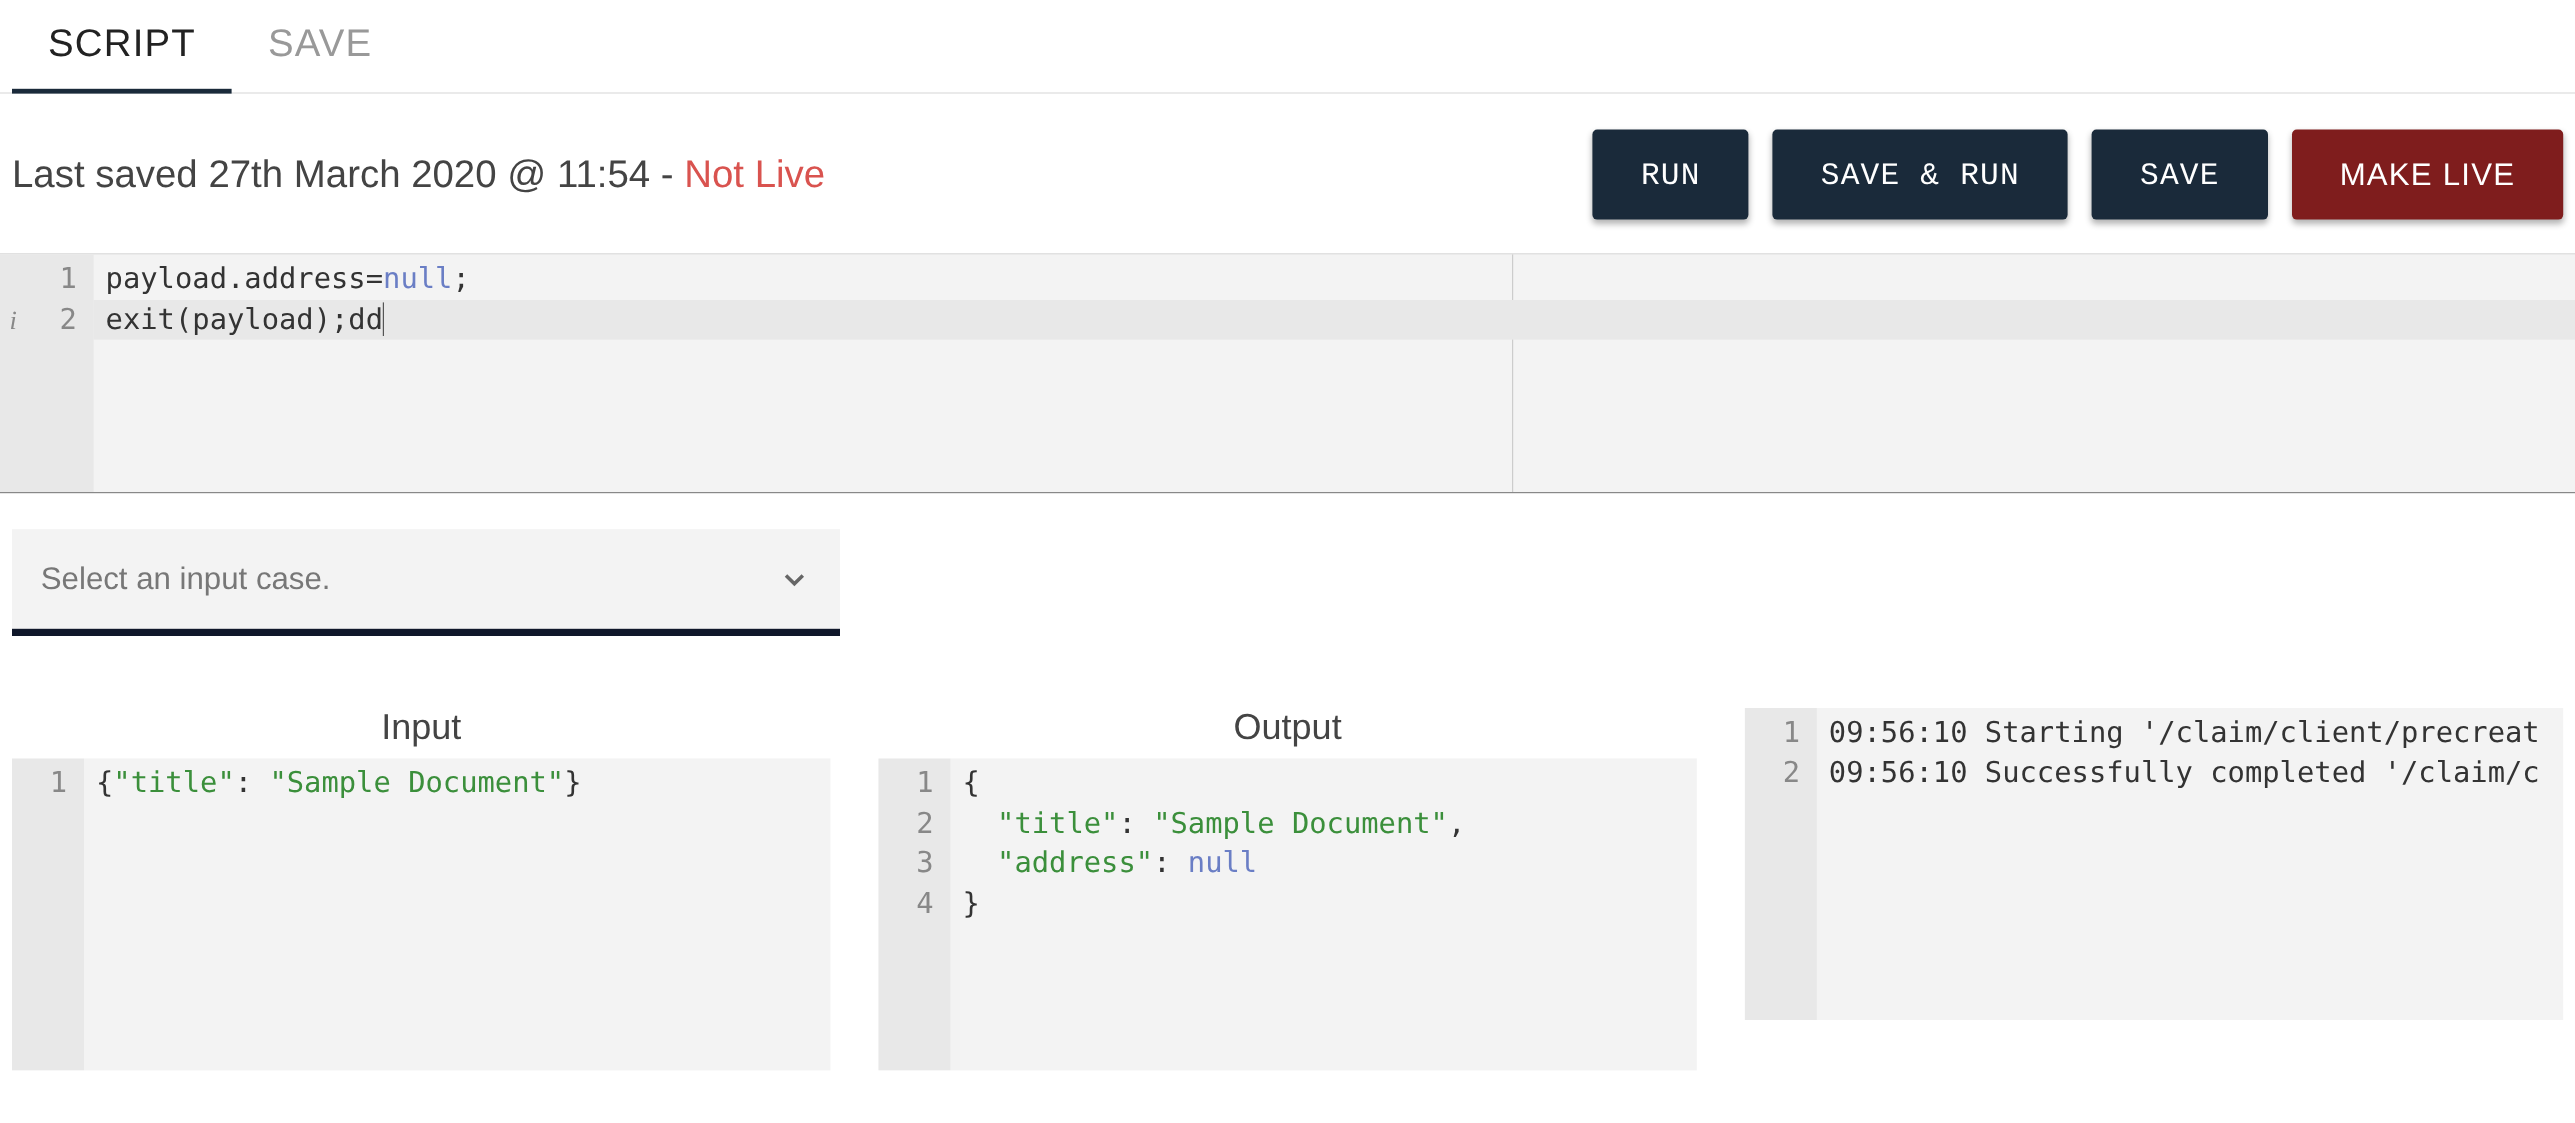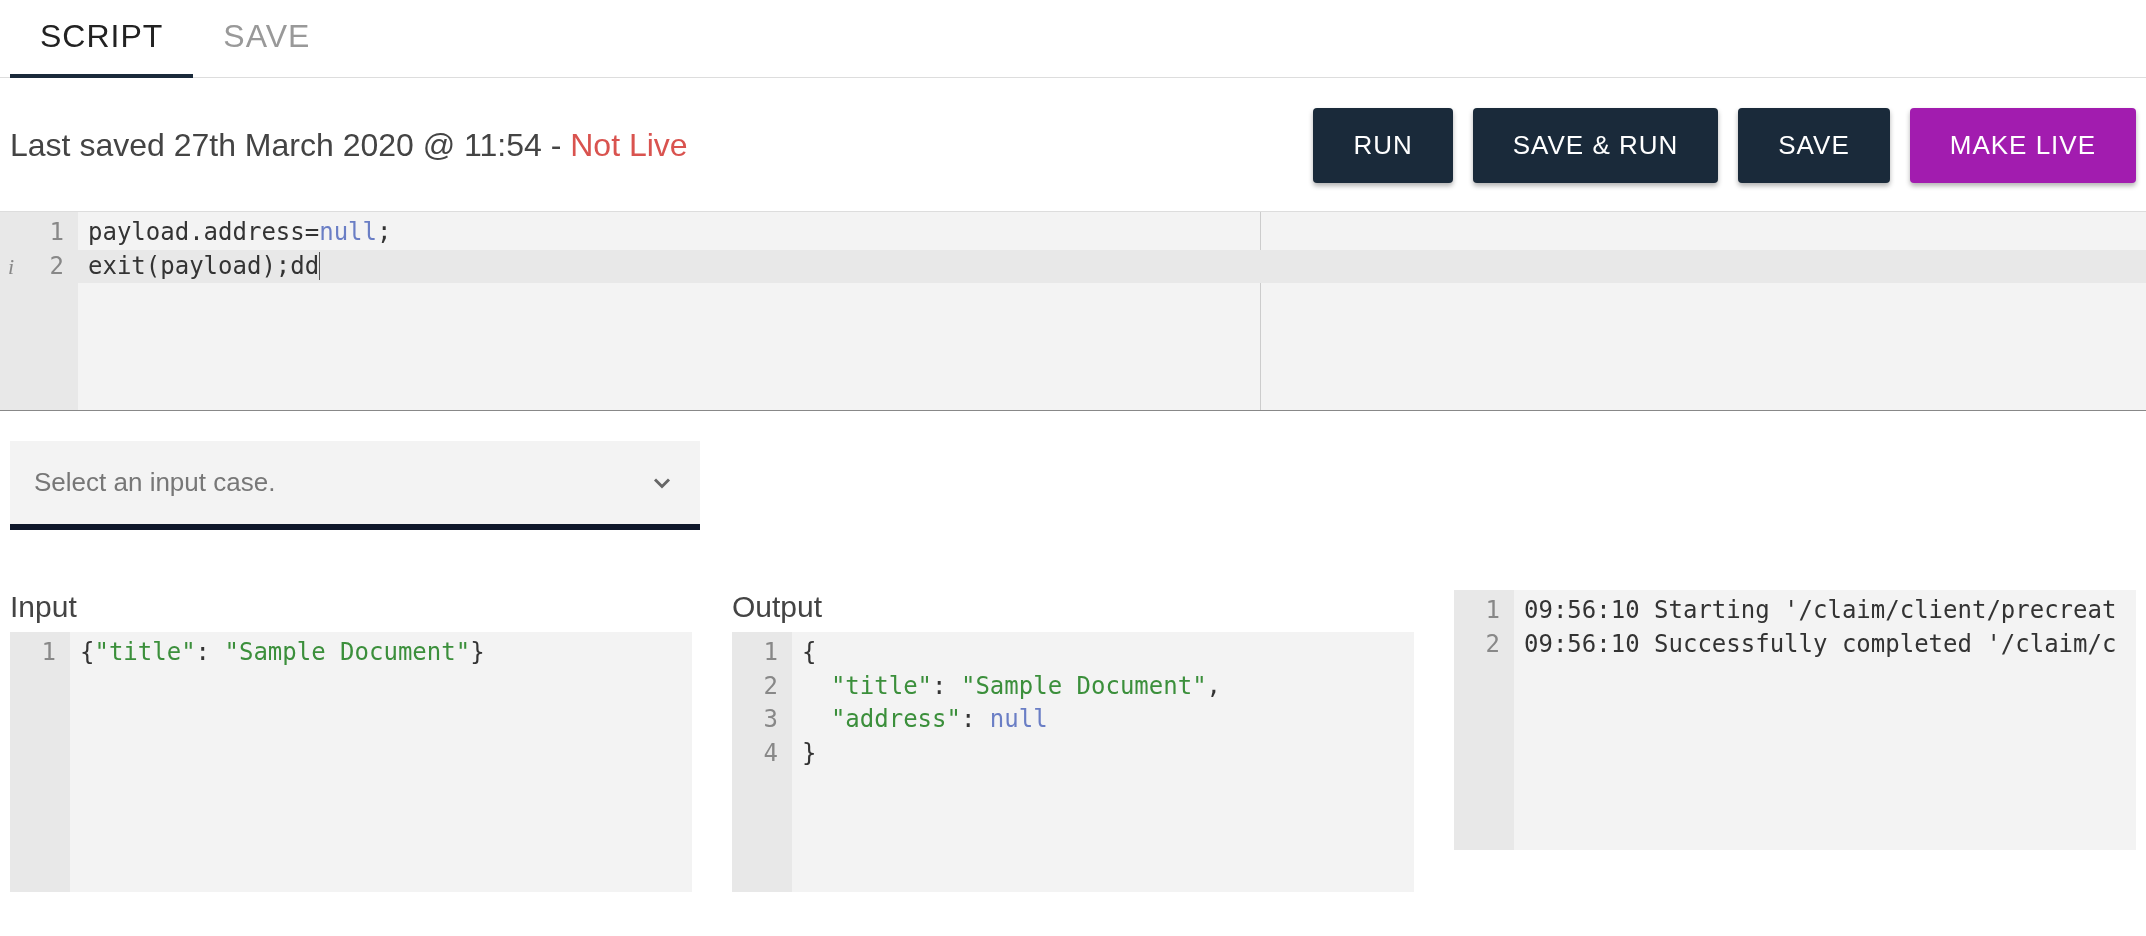--- a/index.html
+++ b/index.html
@@ -65,23 +65,24 @@
   font-weight: 400;
   color: #fff;
   border: none;
   border-radius: 4px;
   cursor: pointer;
   letter-spacing: 1px;
   box-shadow: 0 3px 5px rgba(0,0,0,0.3);
 }
 .btn-dark {
   background: #1a2a3a;
+  font-family: Liberation Mono, monospace;
 }
 .btn-green {
-  background: #a21caf;
+  background: #7f1d1d;
 }
 .code-editor {
   display: flex;
   background: #f3f3f3;
   border-top: 1px solid #ddd;
   border-bottom: 1px solid #888;
   min-height: 200px;
   font-family: "Menlo", "Consolas", monospace;
   font-size: 24px;
   line-height: 1.4;
@@ -164,21 +165,21 @@
   display: flex;
   gap: 40px;
   padding: 50px 10px 10px 10px;
 }
 .panel {
   flex: 1;
   min-width: 0;
 }
 .panel-header {
   display: flex;
-  justify-content: flex-start;
+  justify-content: center;
   align-items: center;
   padding-bottom: 8px;
 }
 .panel-title {
   font-size: 30px;
   font-weight: 400;
   color: #444;
 }
 .panel-icons {
   display: flex;

